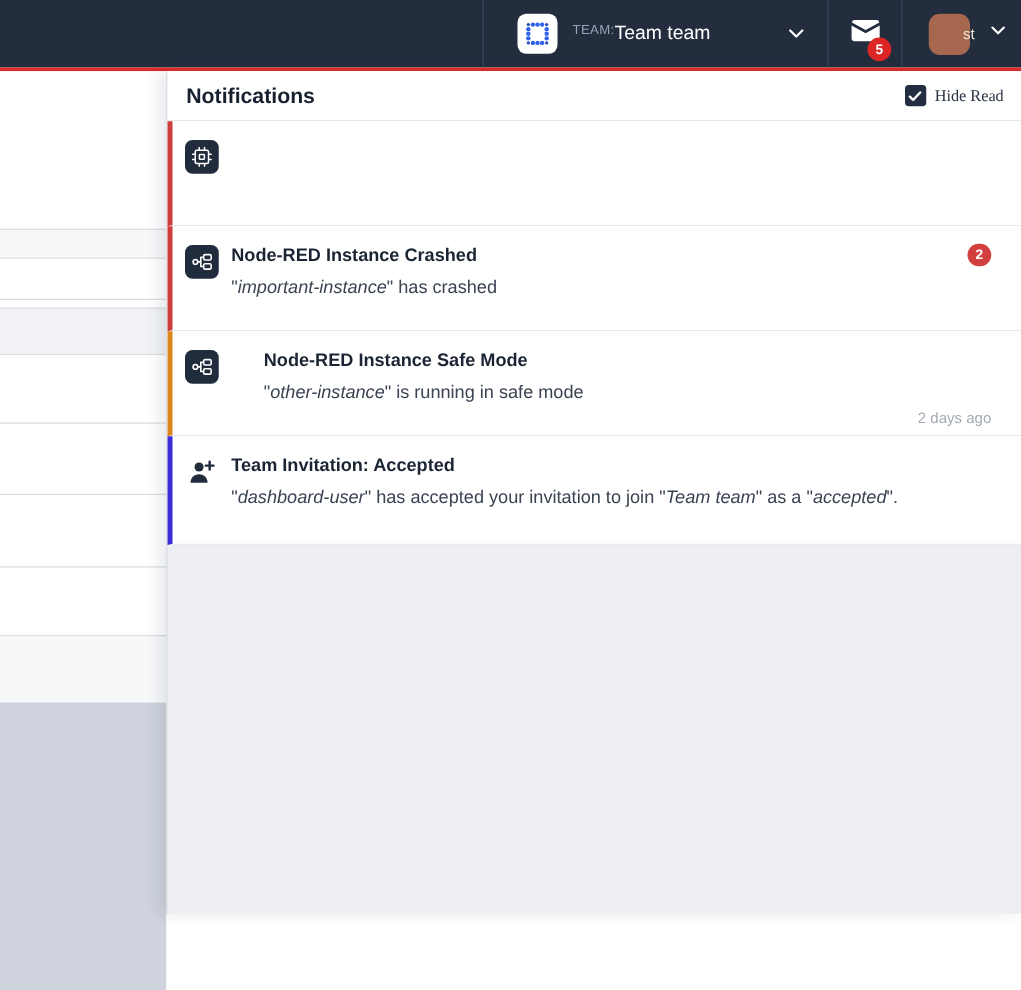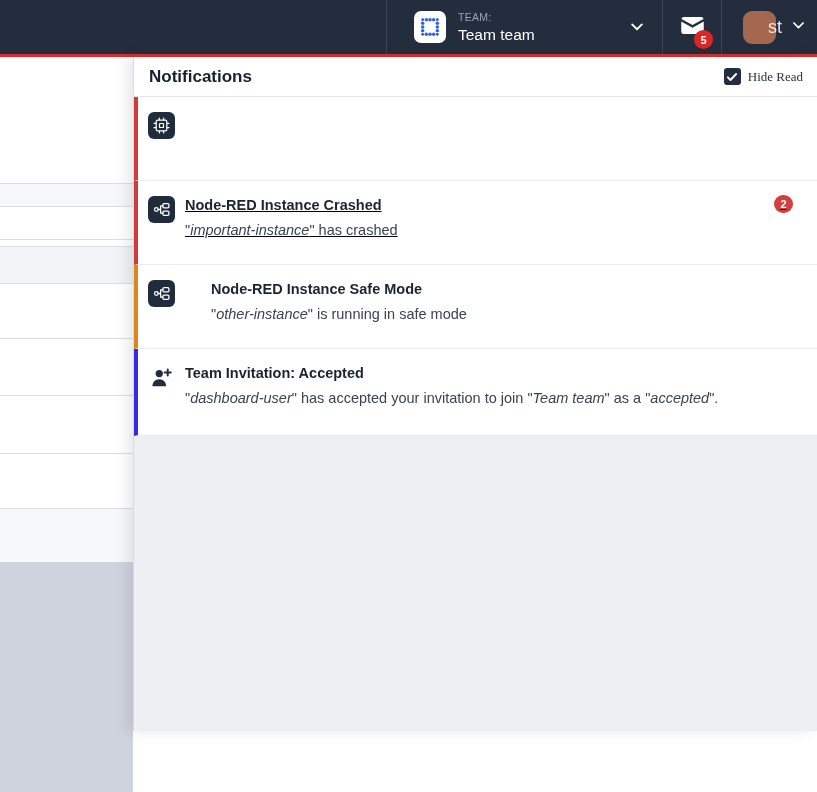--- a/index.html
+++ b/index.html
@@ -20,34 +20,34 @@
   .nav-spacer { flex: 1; }
   .nav-section { display: flex; align-items: center; border-left: 1px solid #3A4557; }
   .nav-team { width: 276px; padding-left: 27px; gap: 12px; }
   .nav-mail { width: 59px; justify-content: center; position: relative; }
   .nav-user { width: 96px; padding-left: 21px; gap: 14px; }
 
   .team-tile {
     width: 32px; height: 32px; border-radius: 7px; background: #ffffff;
     display: flex; align-items: center; justify-content: center;
   }
-  .team-labels { display: flex; flex-direction: column; justify-content: center; }
+  .team-labels { display: flex; justify-content: center; }
   .team-kicker { font-size: 10.5px; color: #98A4B5; letter-spacing: .3px; margin-bottom: 3px; }
   .team-name { font-size: 15.5px; color: #ffffff; }
   .team-chevron { margin-left: auto; margin-right: 16px; display: flex; }
 
   .mail-badge {
     position: absolute; left: 50%; top: 30px; margin-left: 2px;
     min-width: 19px; height: 19px; padding: 0 5px; border-radius: 10px;
     background: #DC2626; color: #fff; font-size: 11px; font-weight: bold;
     display: flex; align-items: center; justify-content: center;
   }
   .avatar {
     width: 33px; height: 33px; border-radius: 9px; background: #A5684F;
-    color: #F0E3DA; font-size: 18px;
+    color: #F0E3DA; font-size: 12px;
     display: flex; align-items: center; justify-content: center; padding-left: 31px;
   }
 
   .red-line { position: absolute; top: 54px; left: 0; width: 817px; height: 3px; background: #DD2C2C; }
 
   
   .page-left { position: absolute; top: 57px; left: 0; width: 133px; height: 735px; background: #ffffff; }
   .page-left .hline { position: absolute; left: 0; width: 100%; height: 0; border-top: 1px solid #DADDE2; }
   .page-left .row-light { position: absolute; left: 0; width: 100%; background: #F7F8FA; }
   .page-left .row-gray  { position: absolute; left: 0; width: 100%; background: #F1F3F6; }
@@ -190,21 +190,21 @@
   <div class="notif-list">
       <div class="notif" style="border-left-color: rgb(206, 60, 60);">
         <div class="tile">
           <svg width="17" height="17" viewBox="0 0 24 24" fill="none" stroke="#fff" stroke-width="1.7" stroke-linecap="round">
             <path d="M9 1.5v2.5M15 1.5v2.5M9 20v2.5M15 20v2.5M1.5 9H4M1.5 15H4M20 9h2.5M20 15h2.5"></path>
             <rect x="4.5" y="4.5" width="15" height="15" rx="2"></rect>
             <rect x="9.2" y="9.2" width="5.6" height="5.6" rx="0.8"></rect>
           </svg>
         </div>
       </div>
-      <div class="notif" style="border-left-color: rgb(206, 60, 60); text-decoration: underline;">
+      <div class="notif" style="border-left-color: rgb(206, 60, 60);">
         <div class="tile">
           <svg width="17" height="17" viewBox="0 0 24 24" fill="none" stroke="#fff" stroke-width="1.8" stroke-linecap="round" stroke-linejoin="round">
             <circle cx="4.7" cy="12" r="2.6"></circle>
             <rect x="14" y="3.8" width="8.5" height="6" rx="1.6"></rect>
             <rect x="14" y="14.2" width="8.5" height="6" rx="1.6"></rect>
             <path d="M7.3 12h3.5M10.8 12V6.8h3M10.8 12v5.2h3"></path>
           </svg>
         </div>
         <div class="notif-content">
           <div class="notif-row1">
@@ -221,20 +221,21 @@
             <rect x="14" y="3.8" width="8.5" height="6" rx="1.6"></rect>
             <rect x="14" y="14.2" width="8.5" height="6" rx="1.6"></rect>
             <path d="M7.3 12h3.5M10.8 12V6.8h3M10.8 12v5.2h3"></path>
           </svg>
         </div>
         <div class="notif-content">
           <div class="notif-row1">
             <span class="notif-title">Node-RED Instance Safe Mode</span>
           </div>
           <div class="notif-msg"><span>"</span><i>other-instance</i><span>" is running in safe mode</span></div>
+          <div class="notif-ts">2 days ago</div>
         </div>
       </div>
       <div class="notif" style="border-left-color: rgb(59, 43, 217); justify-content: flex-end;">
         <div class="plain-icon">
           <svg width="22" height="22" viewBox="0 0 20 20">
             <circle cx="7.5" cy="6" r="3.3" fill="#222C3C"></circle>
             <path d="M7.5 11.2c-3.8 0-6.2 2.7-6.2 6.3h12.4c0-3.6-2.4-6.3-6.2-6.3z" fill="#222C3C"></path>
             <path d="M15.2 2.2v5.6M12.4 5h5.6" stroke="#222C3C" stroke-width="1.8" stroke-linecap="round" fill="none"></path>
           </svg>
         </div>

